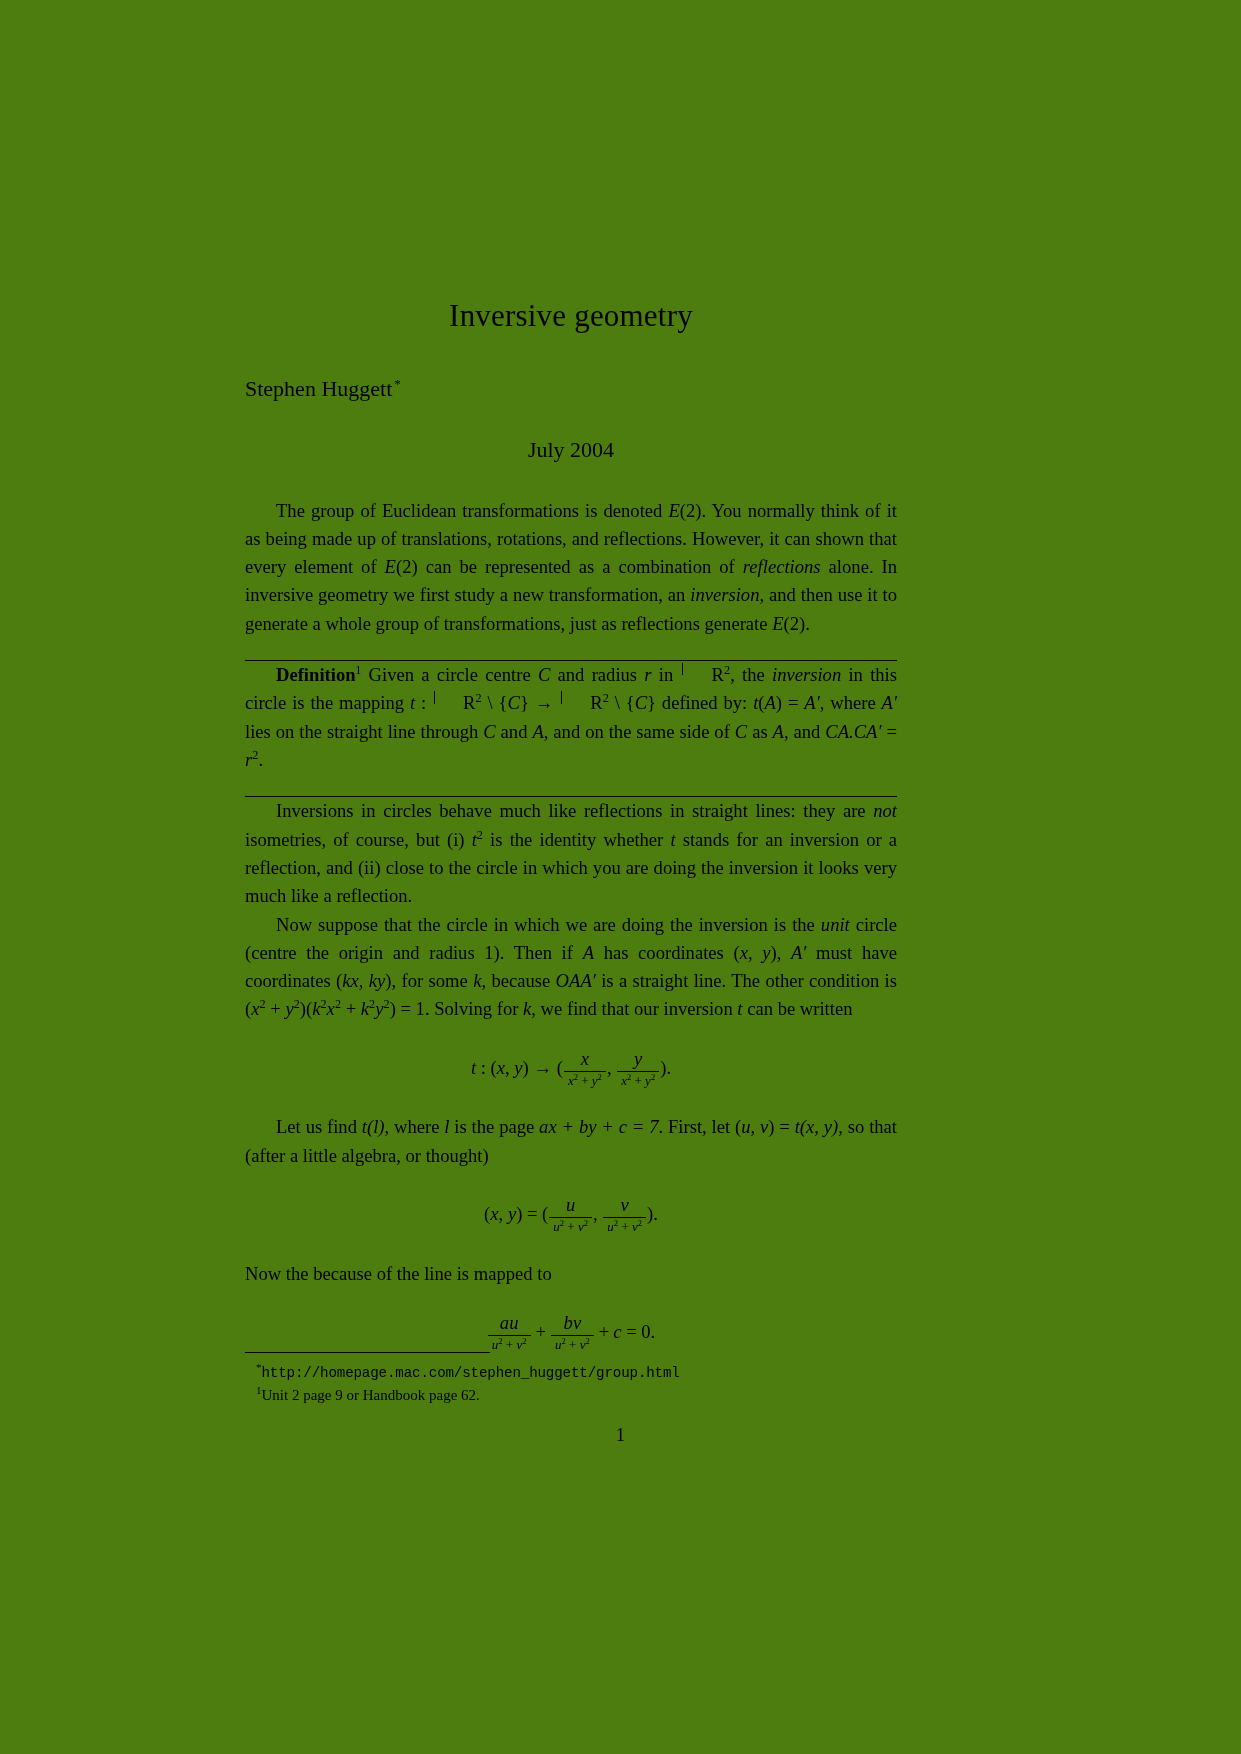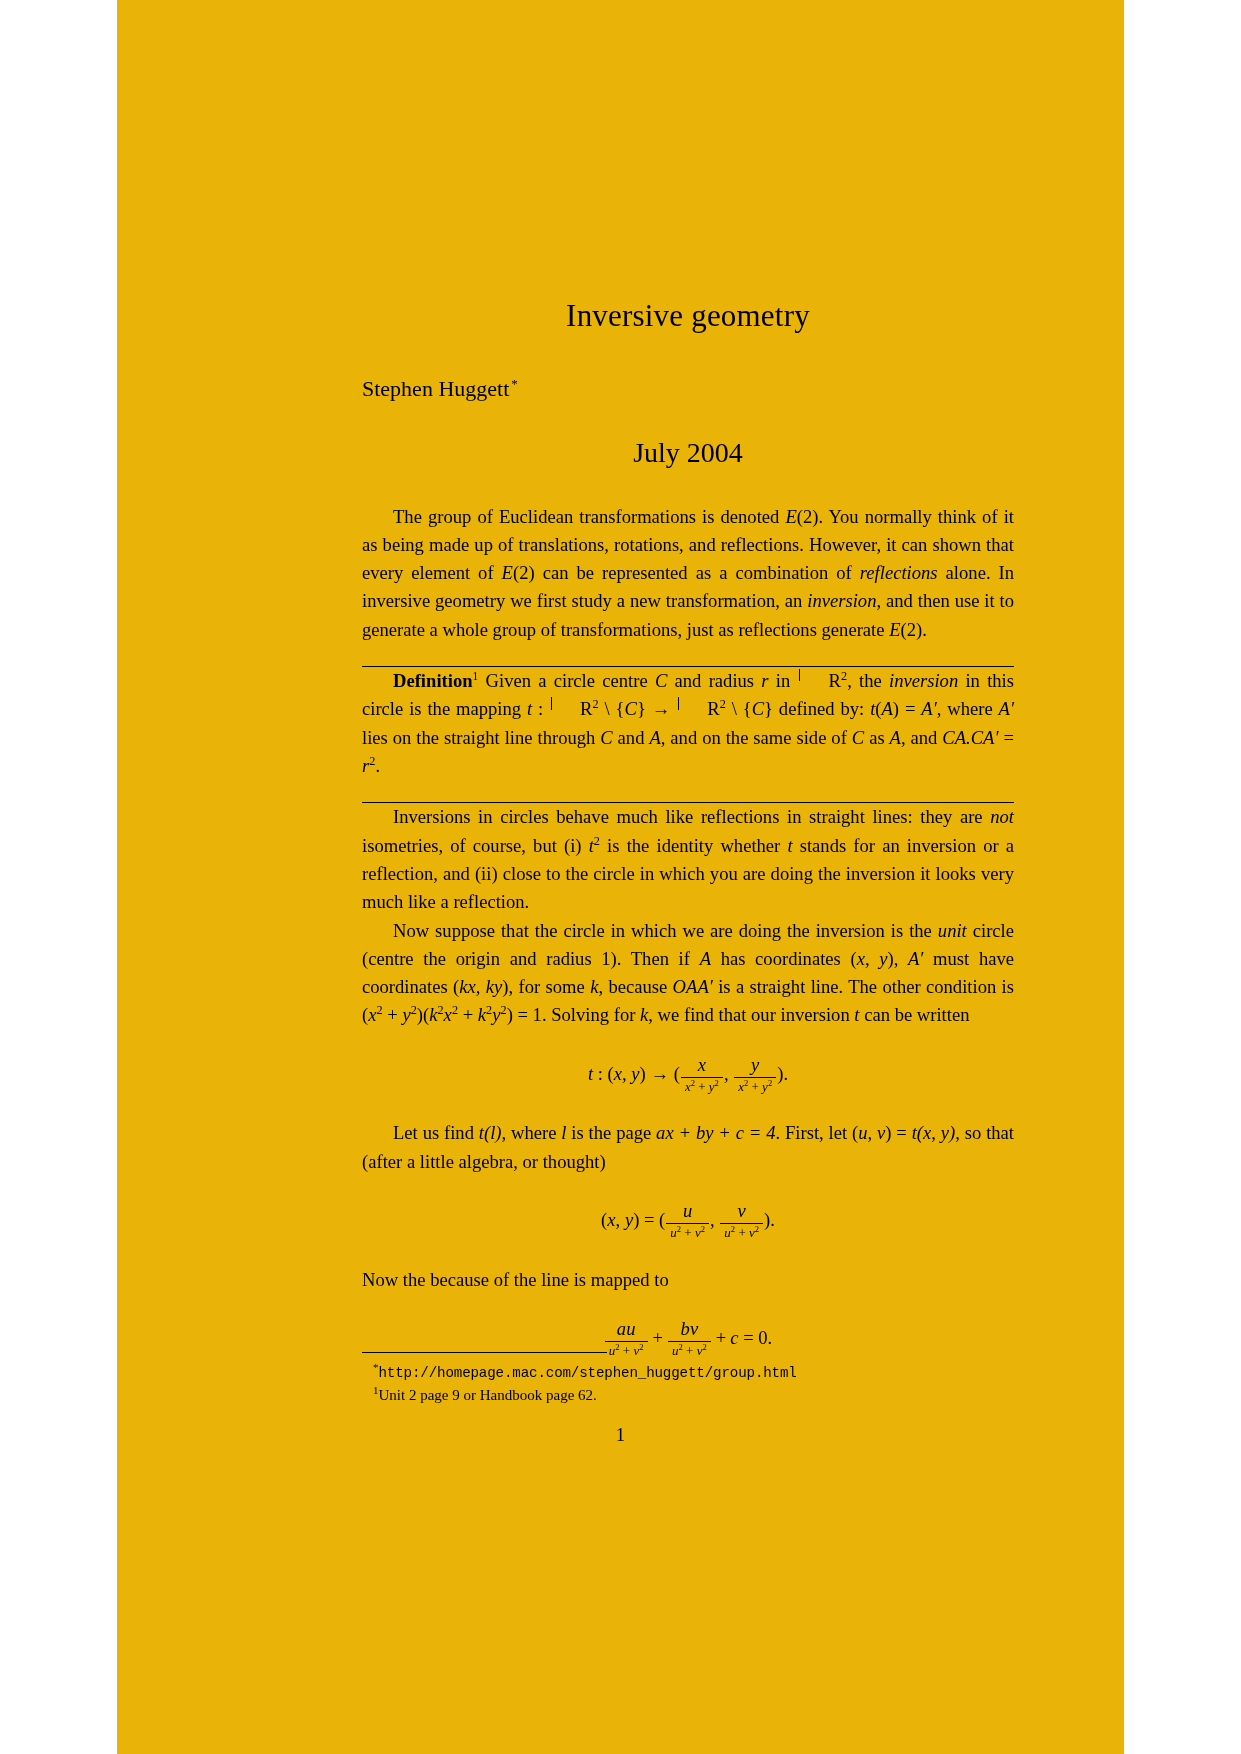--- a/index.html
+++ b/index.html
@@ -6,24 +6,24 @@
     margin: 0;
     padding: 0;
     background: #ffffff;
   }
   body {
     font-family: "Liberation Serif", "DejaVu Serif", serif;
     color: #000000;
   }
   .page {
     position: relative;
-    width: 1007px;
+    width: 1241px;
     height: 1754px;
     margin: 0 auto;
-    background: #eab308;
+    background: #4d7c0f;
     overflow: hidden;
   }
   .content {
     position: absolute;
     left: 245px;
     top: 0;
     width: 652px;
   }
   
   .title {
@@ -38,21 +38,21 @@
     font-size: 22px;
     margin-top: 42px;
   }
   .author sup {
     font-size: 13px;
     vertical-align: super;
     margin-left: 2px;
   }
   .date {
     text-align: center;
-    font-size: 28px;
+    font-size: 22px;
     margin-top: 34px;
   }
   
   p.body {
     font-size: 18.6px;
     line-height: 1.52;
     text-align: justify;
     text-justify: inter-word;
     margin: 0;
     hyphens: none;
@@ -188,21 +188,21 @@
     <hr class="thm-rule">
 
     <p class="body indent thm-block"><span>Inversions in circles behave much like reflections in straight lines: they are </span><span class="it">not</span><span> isometries, of course, but (i) </span><span class="m">t</span><sup class="sm">2</sup><span> is the identity whether </span><span class="m">t</span><span> stands for an inversion or a reflection, and (ii) close to the circle in which you are doing the inversion it looks very much like a reflection.</span></p>
 
     <p class="body indent"><span>Now suppose that the circle in which we are doing the inversion is the </span><span class="it">unit</span><span> circle (centre the origin and radius 1). Then if </span><span class="m">A</span><span> has coordinates (</span><span class="m">x, y</span><span>), </span><span class="m">A′</span><span> must have coordinates (</span><span class="m">kx, ky</span><span>), for some </span><span class="m">k</span><span>, because </span><span class="m">OAA′</span><span> is a straight line. The other condition is (</span><span class="m">x</span><sup class="sm">2</sup><span> + </span><span class="m">y</span><sup class="sm">2</sup><span>)(</span><span class="m">k</span><sup class="sm">2</sup><span class="m">x</span><sup class="sm">2</sup><span> + </span><span class="m">k</span><sup class="sm">2</sup><span class="m">y</span><sup class="sm">2</sup><span>)</span><span> = 1. Solving for </span><span class="m">k</span><span>, we find that our inversion </span><span class="m">t</span><span> can be written</span></p>
 
     <div class="eq">
       <span class="m">t</span><span> : (</span><span class="m">x</span><span>, </span><span class="m">y</span><span>) → (</span><span class="frac"><span class="num m">x</span><span class="den"><span class="m">x</span><sup class="sm">2</sup> + <span class="m">y</span><sup class="sm">2</sup></span></span><span>, </span><span class="frac"><span class="num m">y</span><span class="den"><span class="m">x</span><sup class="sm">2</sup> + <span class="m">y</span><sup class="sm">2</sup></span></span><span>).</span>
     </div>
 
-    <p class="body indent"><span>Let us find </span><span class="m">t(l)</span><span>, where </span><span class="m">l</span><span> is the page </span><span class="m">ax + by + c = 4</span><span>. First, let (</span><span class="m">u, v</span><span>) = </span><span class="m">t(x, y)</span><span>, so that (after a little algebra, or thought)</span></p>
+    <p class="body indent"><span>Let us find </span><span class="m">t(l)</span><span>, where </span><span class="m">l</span><span> is the page </span><span class="m">ax + by + c = 7</span><span>. First, let (</span><span class="m">u, v</span><span>) = </span><span class="m">t(x, y)</span><span>, so that (after a little algebra, or thought)</span></p>
 
     <div class="eq">
       <span>(</span><span class="m">x</span><span>, </span><span class="m">y</span><span>) = (</span><span class="frac"><span class="num m">u</span><span class="den"><span class="m">u</span><sup class="sm">2</sup> + <span class="m">v</span><sup class="sm">2</sup></span></span><span>, </span><span class="frac"><span class="num m">v</span><span class="den"><span class="m">u</span><sup class="sm">2</sup> + <span class="m">v</span><sup class="sm">2</sup></span></span><span>).</span>
     </div>
 
     <p class="body">Now the because of the line is mapped to</p>
 
     <div class="eq">
       <span class="frac"><span class="num m">au</span><span class="den"><span class="m">u</span><sup class="sm">2</sup> + <span class="m">v</span><sup class="sm">2</sup></span></span><span class="op">+</span><span class="frac"><span class="num m">bv</span><span class="den"><span class="m">u</span><sup class="sm">2</sup> + <span class="m">v</span><sup class="sm">2</sup></span></span><span class="op">+</span><span class="m">c</span><span> = 0.</span>
     </div>

